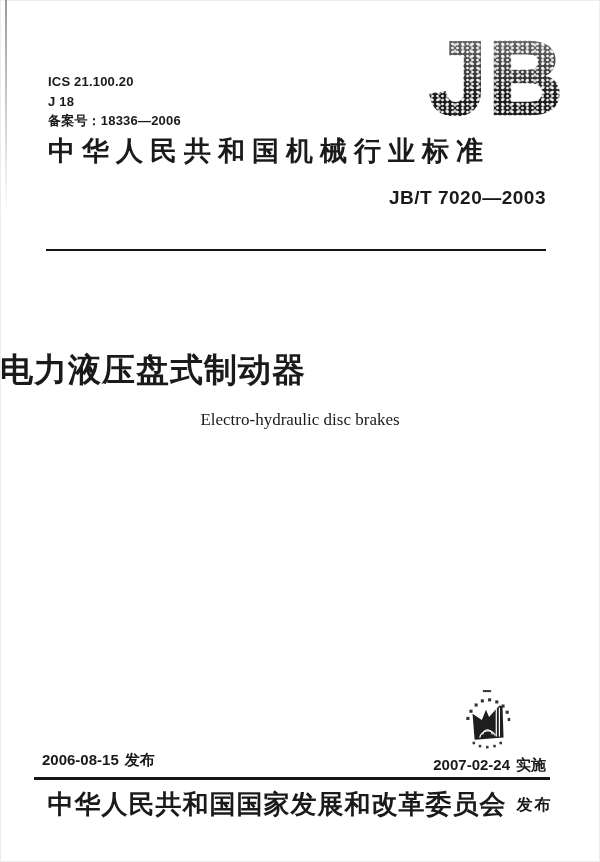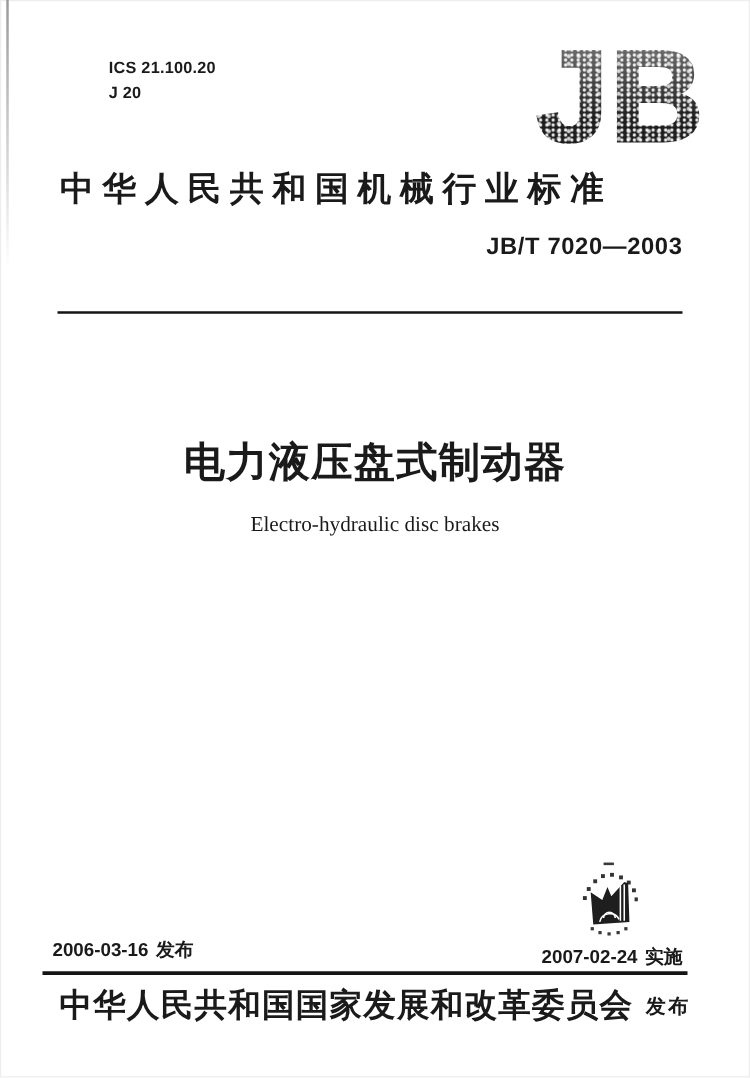--- a/index.html
+++ b/index.html
@@ -9,21 +9,21 @@
     font-family:"Liberation Sans", sans-serif;
     color:#1a1a1a;
   }
   .page-frame { position:absolute; inset:0; border:1px solid #ededed; pointer-events:none; }
   .scan-line {
     position:absolute; left:5px; top:0; width:2px; height:215px;
     background:linear-gradient(#9a9a9a, rgba(160,160,160,0));
   }
 
   
-  .ics-block { position:absolute; left:48px; top:44px; font-size:13px; font-weight:bold; line-height:1.5; letter-spacing:.2px;margin-left:39px; }
+  .ics-block { position:absolute; left:48px; top:72px; font-size:13px; font-weight:bold; line-height:1.5; letter-spacing:.2px; }
 
   
   .jb-logo {
     position:absolute; top:26px; right:36px; line-height:1;
     font-size:104px; font-weight:bold; letter-spacing:1px;
     color:#1d1d1d; -webkit-text-stroke:2.5px #1d1d1d;
   }
   .jb-logo .speckle {
     position:absolute; inset:-4px; pointer-events:none;
     background-image:
@@ -38,21 +38,21 @@
   .header-cn {
     position:absolute; left:48px; top:133px; width:506px;
     font-size:27px; font-weight:bold; letter-spacing:7px; white-space:nowrap;
   }
   .std-block { position:absolute; right:54px; top:187px; text-align:right; }
   .std-code { font-size:19px; font-weight:bold; letter-spacing:.5px; }
   .std-replaces { font-size:13px; margin-top:3px; letter-spacing:.2px; }
   .rule-top { position:absolute; left:46px; width:500px; top:249px; height:2px; background:#151515; }
 
   
-  .title-cn { position:absolute; left:0; right:0; top:348px; text-align:center; font-size:33px; font-weight:bold; letter-spacing:1px; }
+  .title-cn { position:absolute; left:0; right:0; top:348px; text-align:left; font-size:33px; font-weight:bold; letter-spacing:1px; }
   .title-en { position:absolute; left:0; right:0; top:410px; text-align:center; font-size:17px; font-weight:normal; font-family:"Liberation Serif", serif; }
 
   
   .seal { position:absolute; left:461px; top:689px; width:52px; height:62px; }
 
   
   .issue-date { position:absolute; left:42px; top:751px; font-size:15px; font-weight:bold; }
   .impl-date  { position:absolute; right:54px; top:756px; font-size:15px; font-weight:bold; }
   .date-label { margin-left:6px; }
   .rule-bottom { position:absolute; left:34px; right:50px; top:777px; height:3px; background:#151515; }
@@ -61,21 +61,22 @@
   .issuer-action { font-size:16px; margin-left:10px; position:relative; top:-3px; letter-spacing:2px; }
 </style>
 </head>
 <body>
 
 <div class="page-frame"></div>
 <div class="scan-line"></div>
 
 <div class="ics-block">
   <div>ICS 21.100.20</div>
-  <div>J 20</div>
+  <div>J 18</div>
+  <div>备案号：18336—2006</div>
 </div>
 
 <div class="jb-logo">
   <span>JB</span>
   <span class="speckle"></span>
 </div>
 
 <div class="header-cn">中华人民共和国机械行业标准</div>
 
 <div class="std-block">
@@ -110,21 +111,21 @@
   <g fill="#3a3a3a">
     <rect x="11" y="51" width="2.5" height="2.5"></rect>
     <rect x="17" y="54" width="2.5" height="2.5"></rect>
     <rect x="24" y="55" width="2.5" height="2.5"></rect>
     <rect x="31" y="54" width="2.5" height="2.5"></rect>
     <rect x="37" y="51" width="2.5" height="2.5"></rect>
   </g>
 </svg>
 
 <div class="issue-date">
-  <span>2006-03-16</span><span class="date-label">发布</span>
+  <span>2006-08-15</span><span class="date-label">发布</span>
 </div>
 <div class="impl-date">
   <span>2007-02-24</span><span class="date-label">实施</span>
 </div>
 
 <div class="rule-bottom"></div>
 
 <div class="issuer-row">
   <span class="issuer-name">中华人民共和国国家发展和改革委员会</span><span class="issuer-action">发布</span>
 </div>

